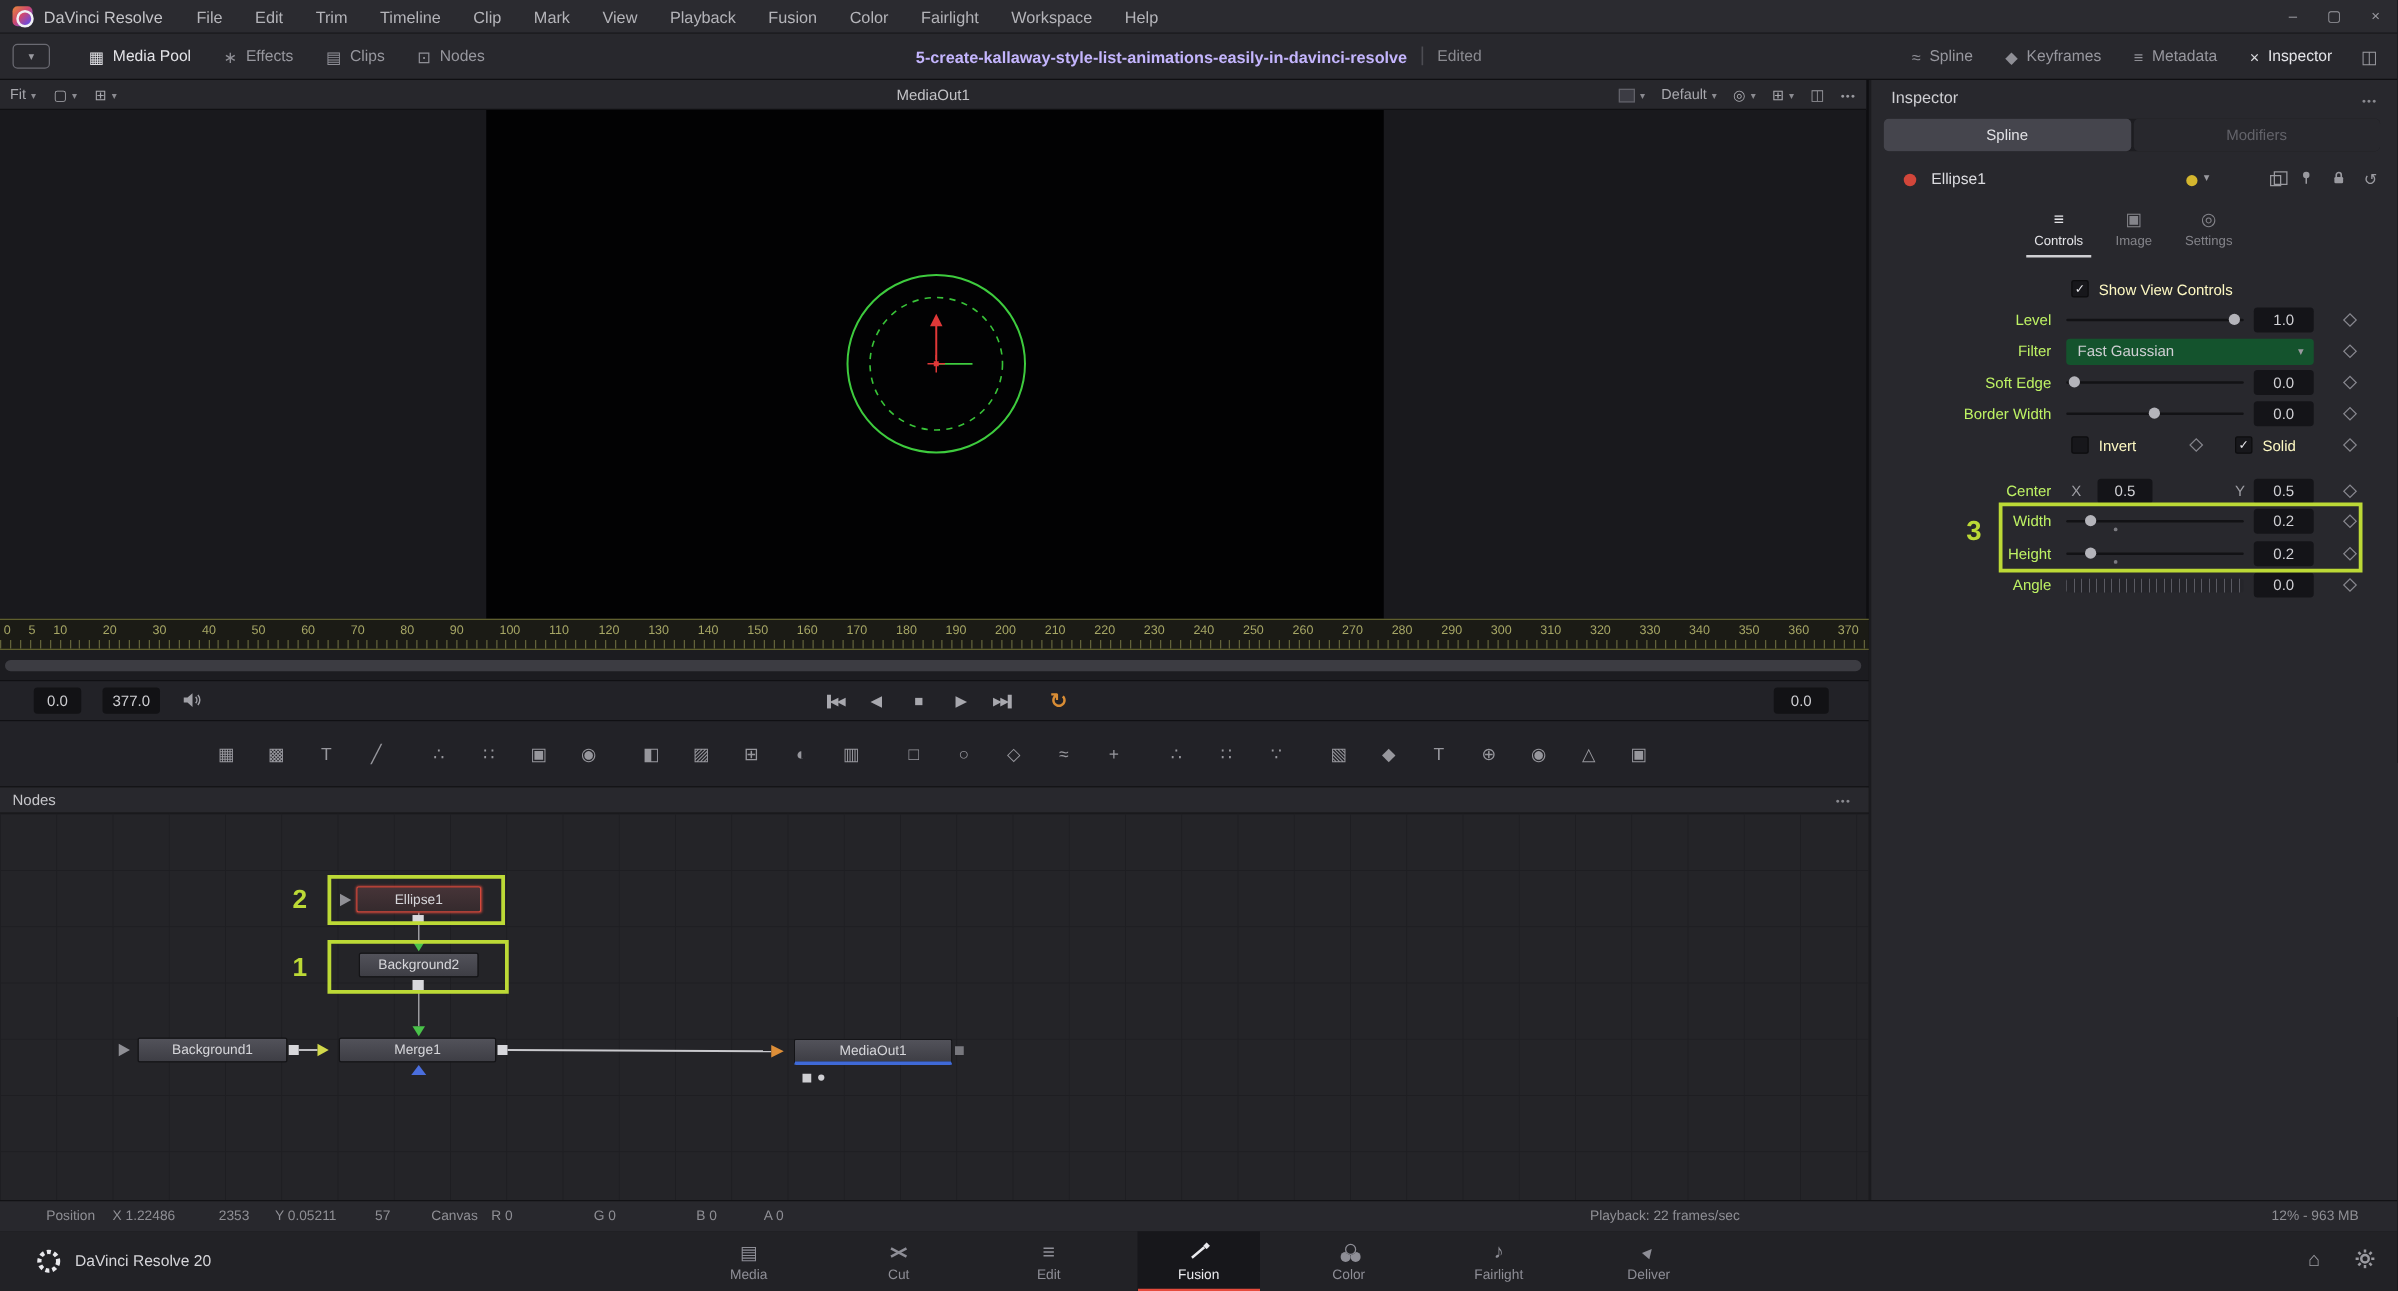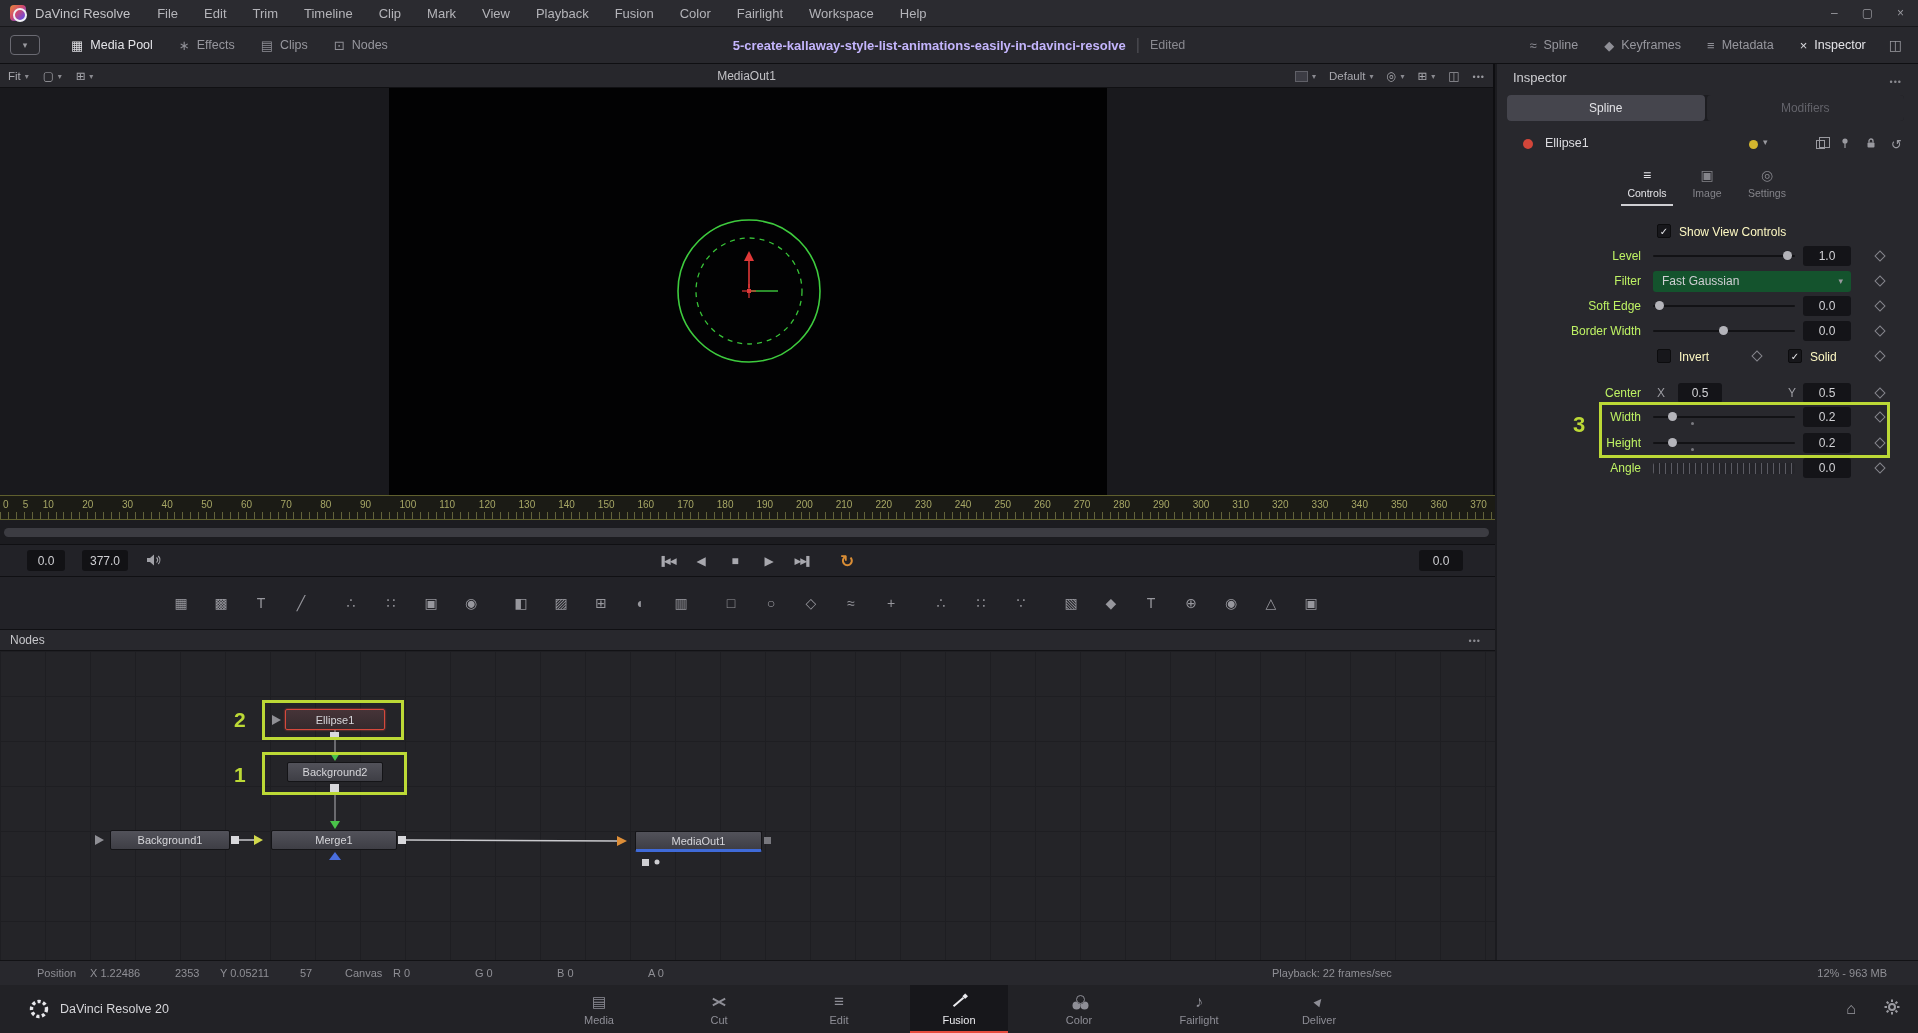--- a/index.html
+++ b/index.html
@@ -755,21 +755,21 @@
 <div id="statusbar">
   <span style="left:37px">Position</span>
   <span style="left:90px">X 1.22486</span>
   <span style="left:175px">2353</span>
   <span style="left:220px">Y 0.05211</span>
   <span style="left:300px">57</span>
   <span style="left:345px">Canvas</span>
   <span style="left:393px">R 0</span>
   <span style="left:475px">G 0</span>
   <span style="left:557px">B 0</span>
-  <span style="left:648px">A 0</span>
+  <span style="left:611px">A 0</span>
   <span style="left:1272px">Playback: 22 frames/sec</span>
   <span style="right:31px">12% - 963 MB</span>
 </div>
 
 <div id="pagebar">
   <div class="brand">
     <svg width="22" height="22" viewBox="0 0 22 22">
       <circle cx="11" cy="11" r="7.5" fill="none" stroke="#e8e8ec" stroke-width="3.4" stroke-dasharray="3.2 2.4"></circle>
     </svg>
     <span class="brand-label">DaVinci Resolve 20</span>

